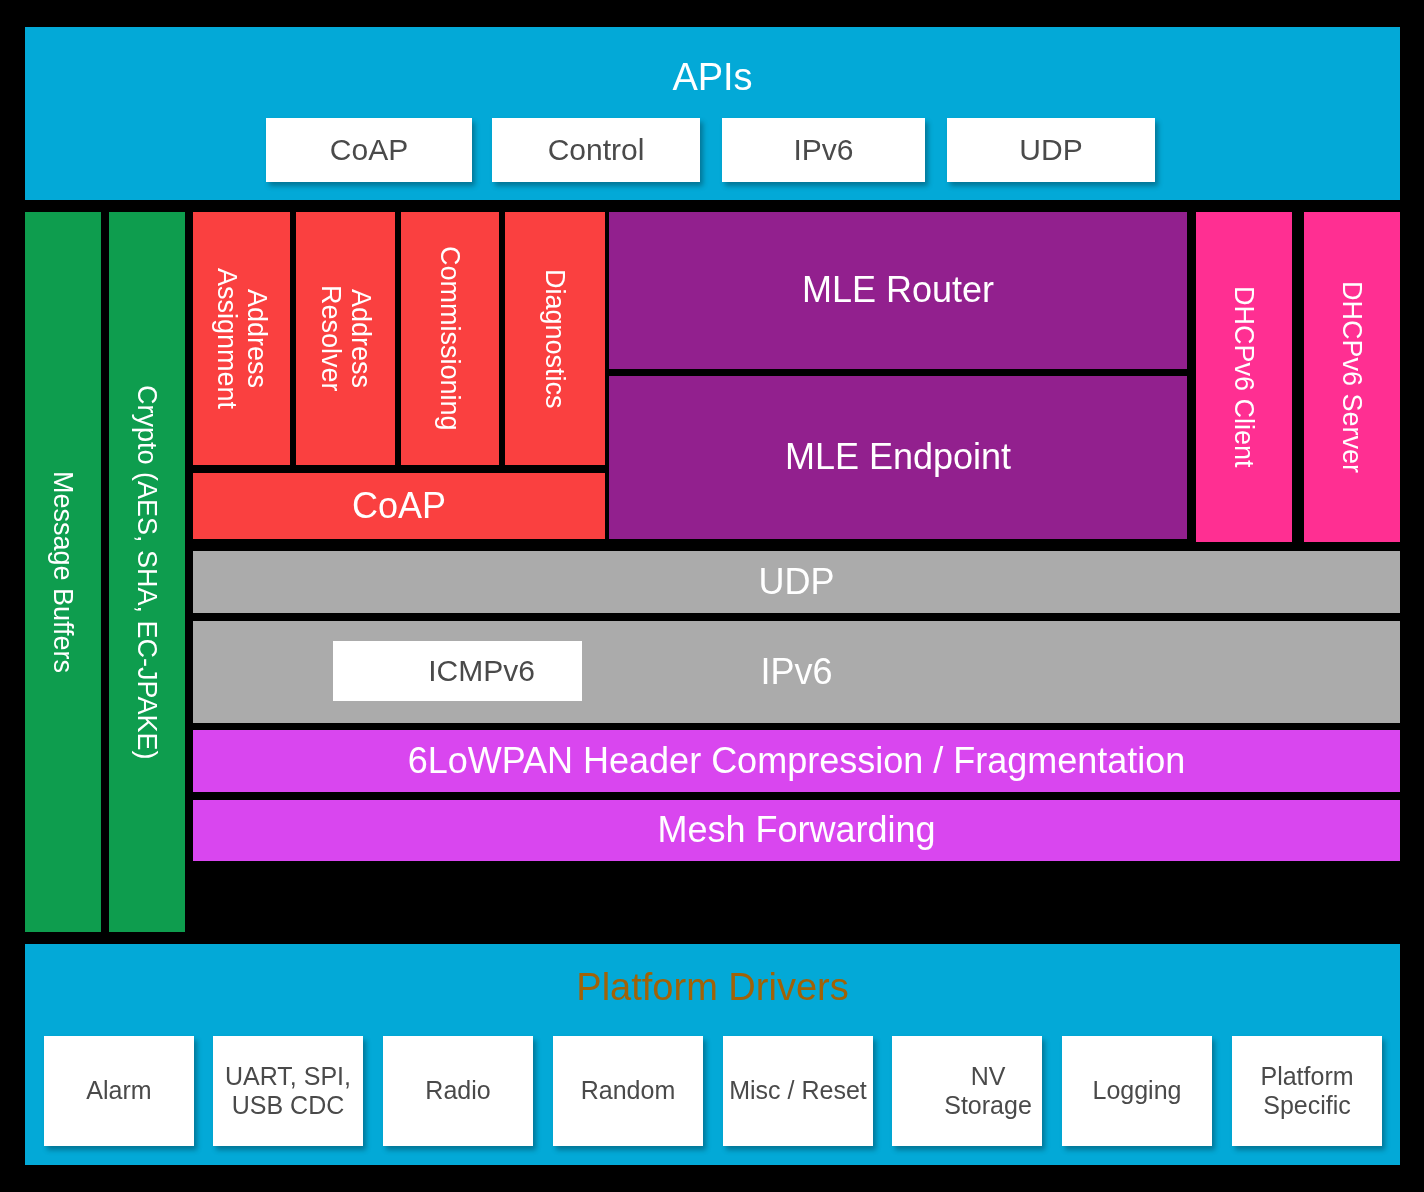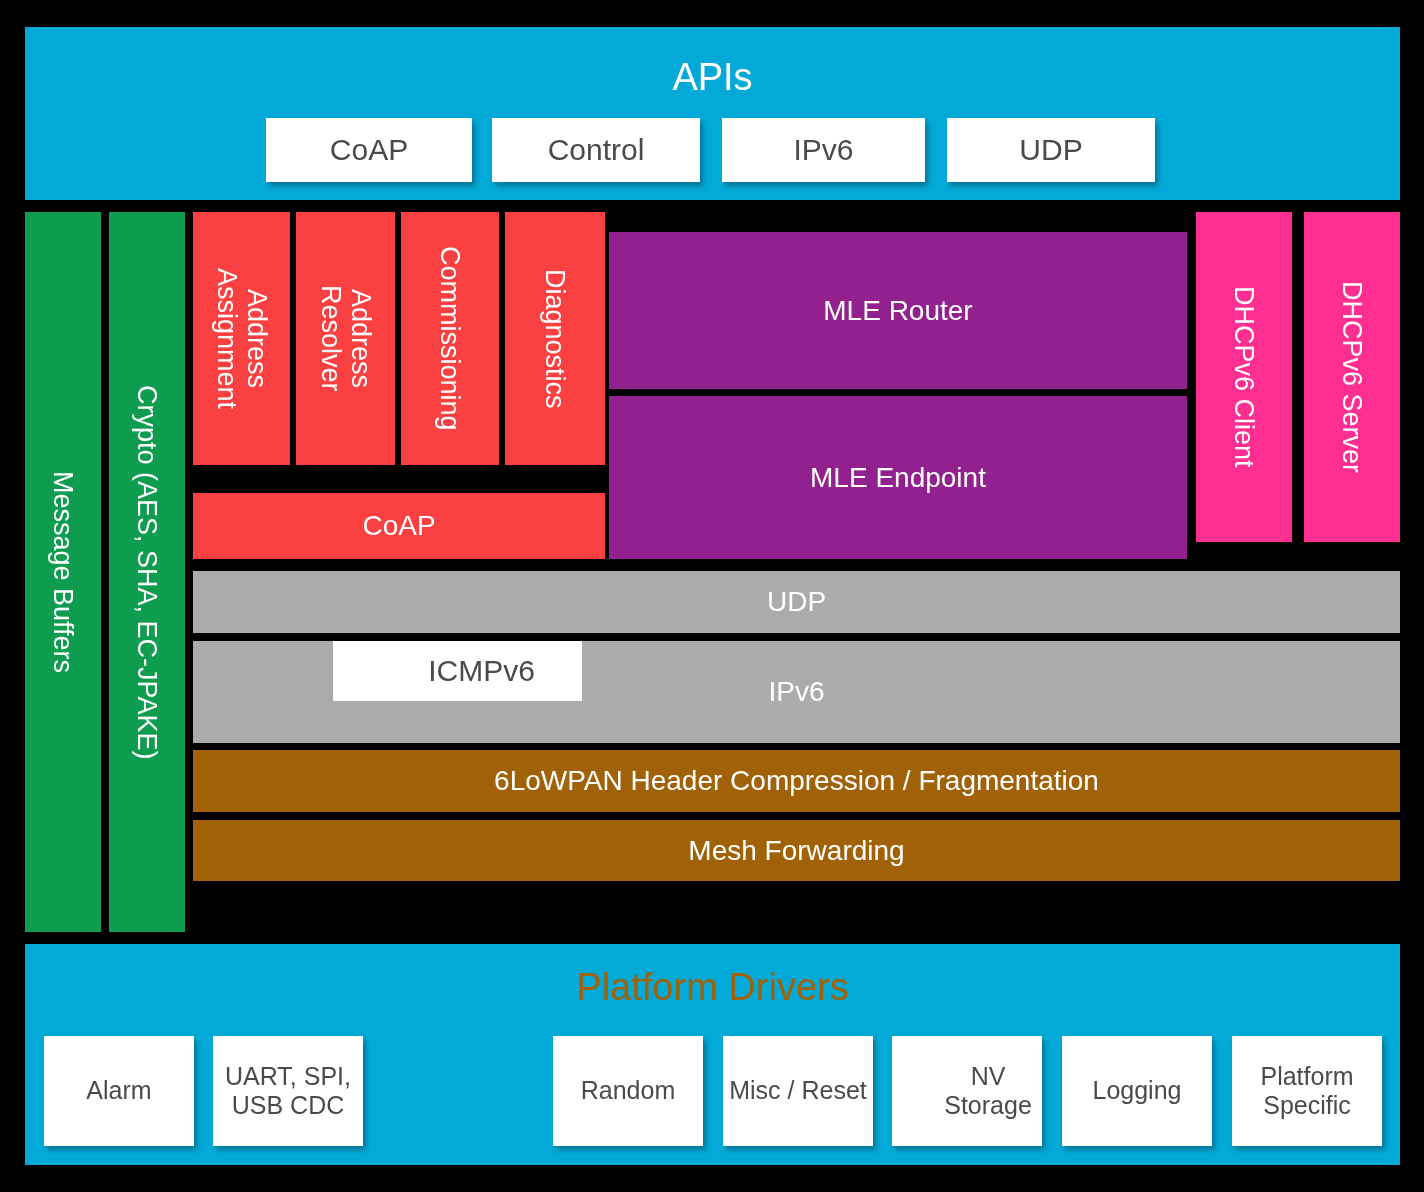--- a/index.html
+++ b/index.html
@@ -30,21 +30,21 @@
     line-height: 1.12;
   }
 
   
   .cyan   { background: #03A9D7; }
   .green  { background: #0E9D4E; }
   .red    { background: #FA4040; }
   .purple { background: #92208E; }
   .pink   { background: #FF2F92; }
   .gray   { background: #ABABAB; }
-  .orange { background: #a16207; }
+  .orange { background: #d946ef; }
 
   
   .chip {
     background: #FFFFFF;
     color: #4A4A4A;
     display: flex;
     align-items: center;
     justify-content: center;
     text-align: center;
     line-height: 1.18;
@@ -54,21 +54,21 @@
 
   
   .vert {
     writing-mode: vertical-rl;
     text-orientation: mixed;
     white-space: pre-line;
   }
 
   .fs-hdr   { font-size: 38px; }
   .fs-chip  { font-size: 30px; }
-  .fs-big   { font-size: 28px; margin-top: 20px; }
+  .fs-big   { font-size: 36px; }
   .fs-vert  { font-size: 27px; }
   .fs-small { font-size: 25px; }
 </style>
 </head>
 <body>
 
 <div id="stage">
 
   <div class="abs block cyan" style="left:25px; top:27px; width:1375px; height:173px;">
   </div>
@@ -119,20 +119,21 @@
 
   <div class="abs block orange fs-big" style="left:193px; top:730px; width:1207px; height:62px;">6LoWPAN Header Compression / Fragmentation</div>
   <div class="abs block orange fs-big" style="left:193px; top:800px; width:1207px; height:61px;">Mesh Forwarding</div>
 
   <div class="abs block cyan" style="left:25px; top:944px; width:1375px; height:221px;"></div>
   <div class="abs block fs-hdr" style="left:25px; top:965px; width:1375px; height:45px; color:#a16207;">Platform Drivers</div>
 
   <div class="abs chip fs-small" style="left:44px; top:1036px; width:150px; height:110px;">Alarm</div>
   <div class="abs chip fs-small" style="left:213px; top:1036px; width:150px; height:110px;">UART, SPI,
 USB CDC</div>
+  <div class="abs chip fs-small" style="left:383px; top:1036px; width:150px; height:110px;">Radio</div>
   <div class="abs chip fs-small" style="left:553px; top:1036px; width:150px; height:110px;">Random</div>
   <div class="abs chip fs-small" style="left:723px; top:1036px; width:150px; height:110px;">Misc /
 Reset</div>
   <div class="abs chip fs-small" style="left:892px; top:1036px; width:150px; height:110px;padding-left:42px;">NV
 Storage</div>
   <div class="abs chip fs-small" style="left:1062px; top:1036px; width:150px; height:110px;">Logging</div>
   <div class="abs chip fs-small" style="left:1232px; top:1036px; width:150px; height:110px;">Platform
 Specific</div>
 
 </div>

